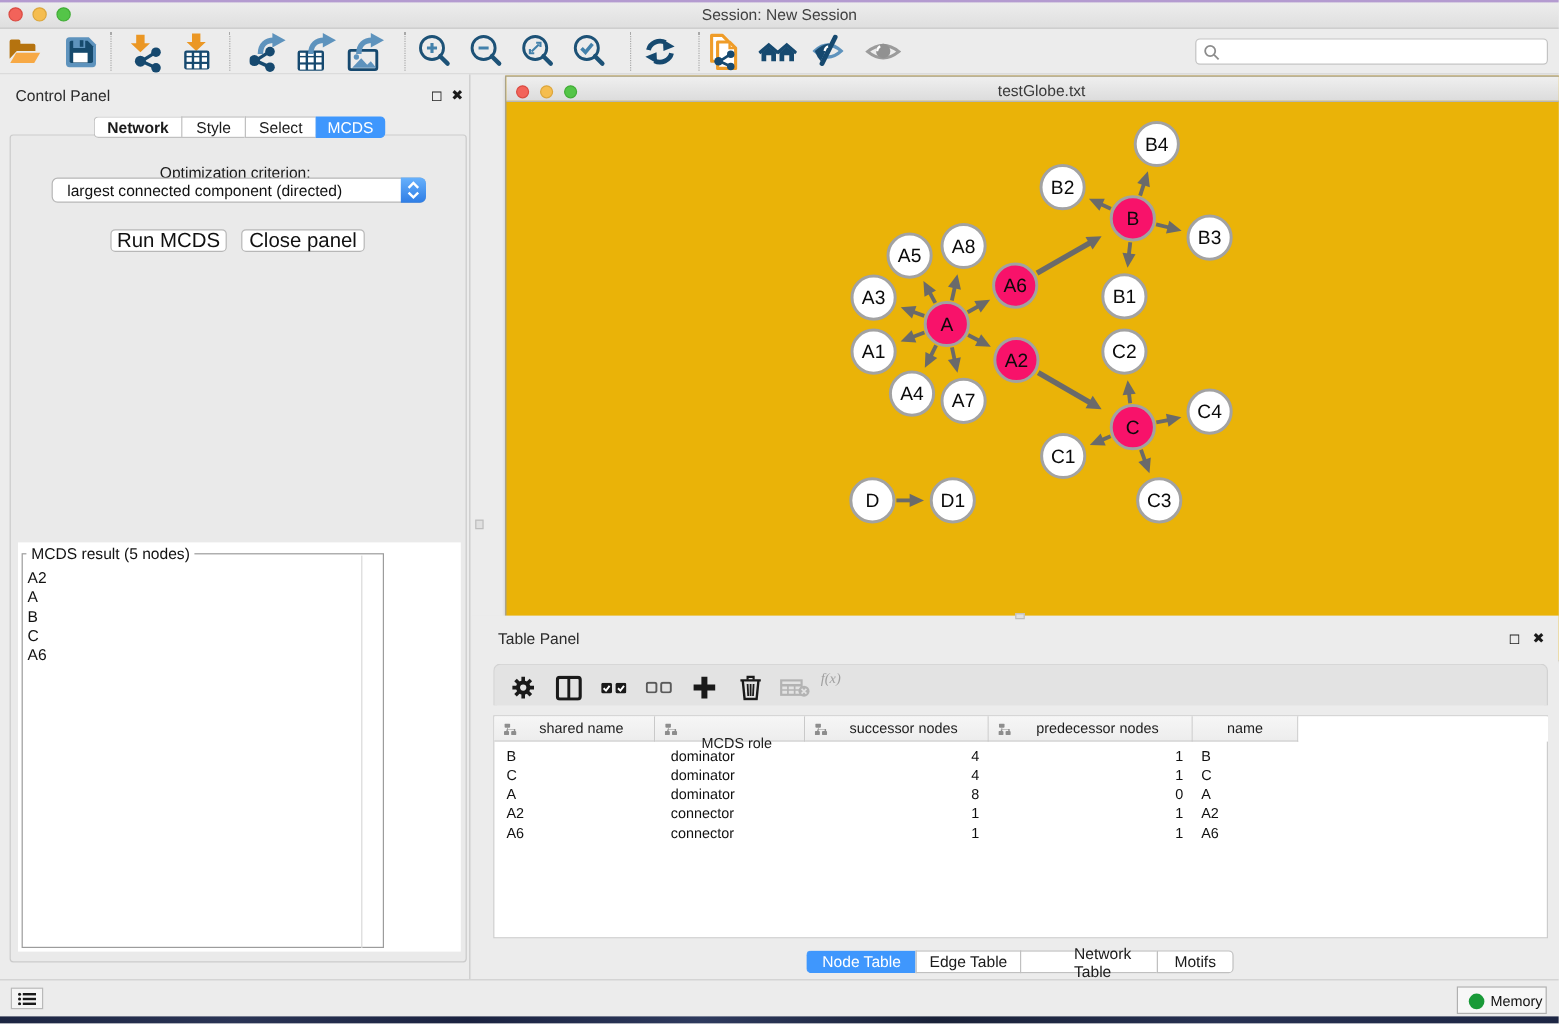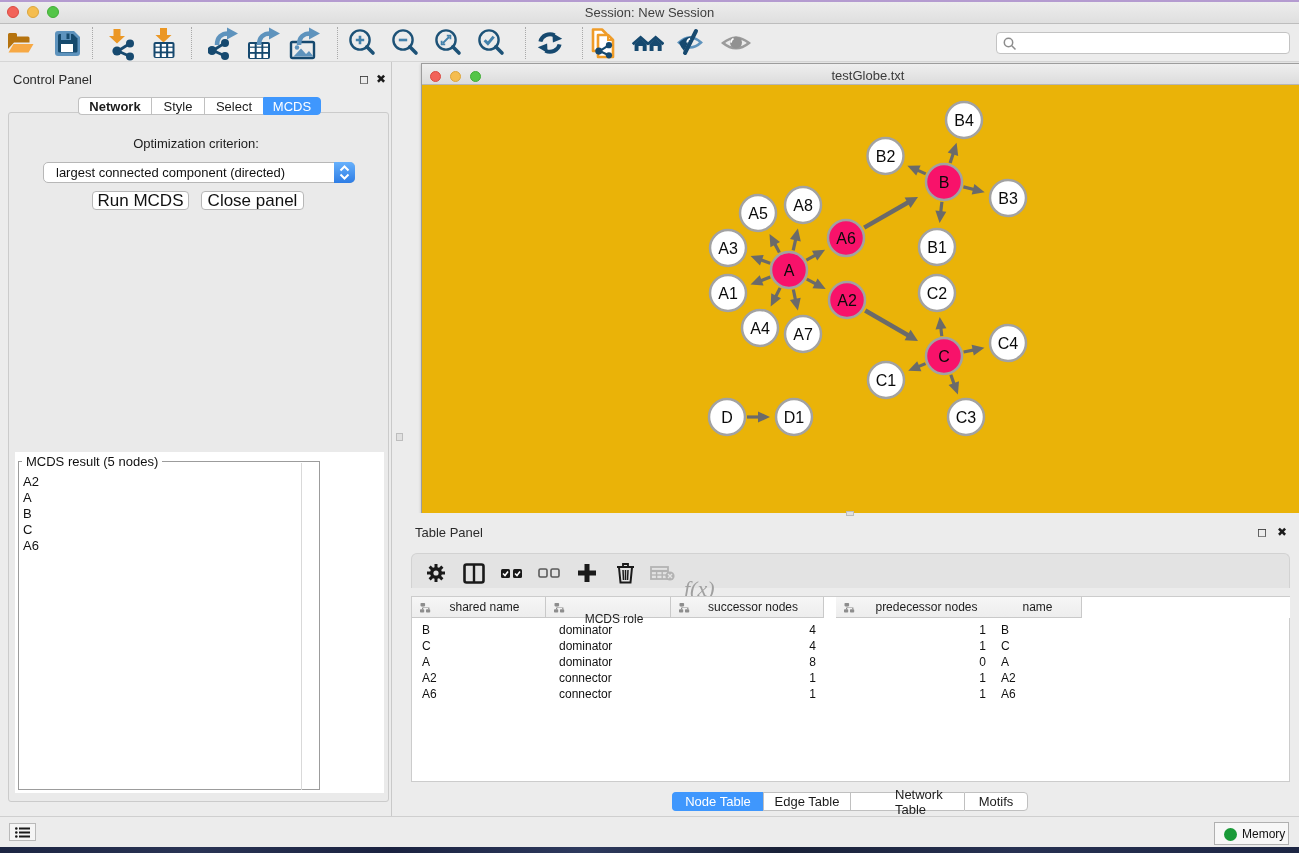--- a/index.html
+++ b/index.html
@@ -24,21 +24,21 @@
 .tabs { display:flex; font-size:13px; }
 .tab { background:#fff; border:1px solid #c0c0c0; border-right:none; color:#1b1b1b;
   display:flex; align-items:center; justify-content:center; }
 .tab.first { border-radius:4px 0 0 4px; }
 .tab.last { border-radius:0 4px 4px 0; border-right:1px solid #c0c0c0; }
 .tab.sel { background:#3f97fd; color:#fff; border-color:#3f97fd; }
 #cp-tabs { left:78px; top:97px; height:18px; }
 #cp-pane { left:8px; top:112px; width:381px; height:690px; border:1px solid #cbcbcb;
   border-radius:3px; background:#eaeaea; }
 #optlabel { left:0px; top:136px; width:392px; text-align:center; font-size:13px; color:#1c1c1c; }
-#dropdown { left:43px; top:162px; width:312px; height:21px; background:#fff;
+#dropdown { left:43px; top:148px; width:312px; height:21px; background:#fff;
   border:1px solid #b7b7b7; border-radius:5px; font-size:13px; color:#111;
   line-height:19px; padding-left:12px; }
 #dropstep { right:-1px; top:-1px; width:21px; height:21px; border-radius:0 5px 5px 0;
   background:linear-gradient(#67b1fc,#2e7de5); }
 .btn { background:#fff; border:1px solid #b7b7b7; border-radius:4px; font-size:17px;
   color:#111; text-align:center; }
 #runbtn { left:92px; top:191px; width:97px; height:19px; line-height:17px; }
 #closebtn { left:201px; top:191px; width:103px; height:19px; line-height:17px; }
 #resultbox { left:15px; top:452px; width:369px; height:341px; background:#fff; }
 #fieldset { left:3px; top:9px; width:302px; height:329px; border:1px solid #9c9c9c; }
@@ -404,21 +404,21 @@
         <g stroke="#b3b3b3" fill="none">
           <rect x="1" y="2" width="17" height="12" stroke-width="1.8"></rect>
 <line x1="1" y1="6" x2="18" y2="6" stroke-width="2.2"></line>
           <line x1="6.6" y1="6" x2="6.6" y2="14" stroke-width="1.4"></line>
 <line x1="12.2" y1="6" x2="12.2" y2="14" stroke-width="1.4"></line>
           <line x1="1" y1="10" x2="18" y2="10" stroke-width="1.4"></line>
         </g>
 <circle cx="20" cy="11" r="4.6" fill="#b3b3b3"></circle>
         <path d="M18 9 l4 4 M22 9 l-4 4" stroke="#e3e3e3" stroke-width="1.4"></path>
       </svg>
-      <div class="abs" style="left:272px;top:22px;font-family:'Liberation Serif',serif;font-style:italic;font-size:22px;color:#a0a0a0;">f(x)</div>
+      <div class="abs" style="left:272px;top:4px;font-family:'Liberation Serif',serif;font-style:italic;font-size:12px;color:#a0a0a0;">f(x)</div>
     </div>
   <div class="abs" id="tbl">
       <div class="abs th" style="left:0px;width:134px;justify-content:center;">
         <div class="abs" style="left:8px;top:5px;"><svg width="11" height="10" viewBox="0 0 11 10" style="margin:0 0 0 0;flex:none;">
             <g fill="#8d8d8d">
               <rect x="0.5" y="0" width="4.6" height="3.4" rx="0.8"></rect>
               <rect x="0" y="6.2" width="4.2" height="3.4" rx="0.8"></rect>
               <rect x="6" y="6.2" width="4.2" height="3.4" rx="0.8"></rect>
               <path d="M2.6 3.4 v1.6 h-0.6 v1.2 h1.2 V5 h5 v1.2 h1.2 V4.6 h-6.2 V3.4 Z"></path>
             </g>
@@ -440,21 +440,21 @@
         <div class="abs" style="left:8px;top:5px;"><svg width="11" height="10" viewBox="0 0 11 10" style="margin:0 0 0 0;flex:none;">
             <g fill="#8d8d8d">
               <rect x="0.5" y="0" width="4.6" height="3.4" rx="0.8"></rect>
               <rect x="0" y="6.2" width="4.2" height="3.4" rx="0.8"></rect>
               <rect x="6" y="6.2" width="4.2" height="3.4" rx="0.8"></rect>
               <path d="M2.6 3.4 v1.6 h-0.6 v1.2 h1.2 V5 h5 v1.2 h1.2 V4.6 h-6.2 V3.4 Z"></path>
             </g>
           </svg></div>
         <span style="padding-left:12px;">successor nodes</span>
       </div>
-<div class="abs th" style="left:424px;width:170px;justify-content:center;">
+<div class="abs th" style="left:412px;width:170px;justify-content:center;">
         <div class="abs" style="left:8px;top:5px;"><svg width="11" height="10" viewBox="0 0 11 10" style="margin:0 0 0 0;flex:none;">
             <g fill="#8d8d8d">
               <rect x="0.5" y="0" width="4.6" height="3.4" rx="0.8"></rect>
               <rect x="0" y="6.2" width="4.2" height="3.4" rx="0.8"></rect>
               <rect x="6" y="6.2" width="4.2" height="3.4" rx="0.8"></rect>
               <path d="M2.6 3.4 v1.6 h-0.6 v1.2 h1.2 V5 h5 v1.2 h1.2 V4.6 h-6.2 V3.4 Z"></path>
             </g>
           </svg></div>
         <span style="padding-left:12px;">predecessor nodes</span>
       </div>

